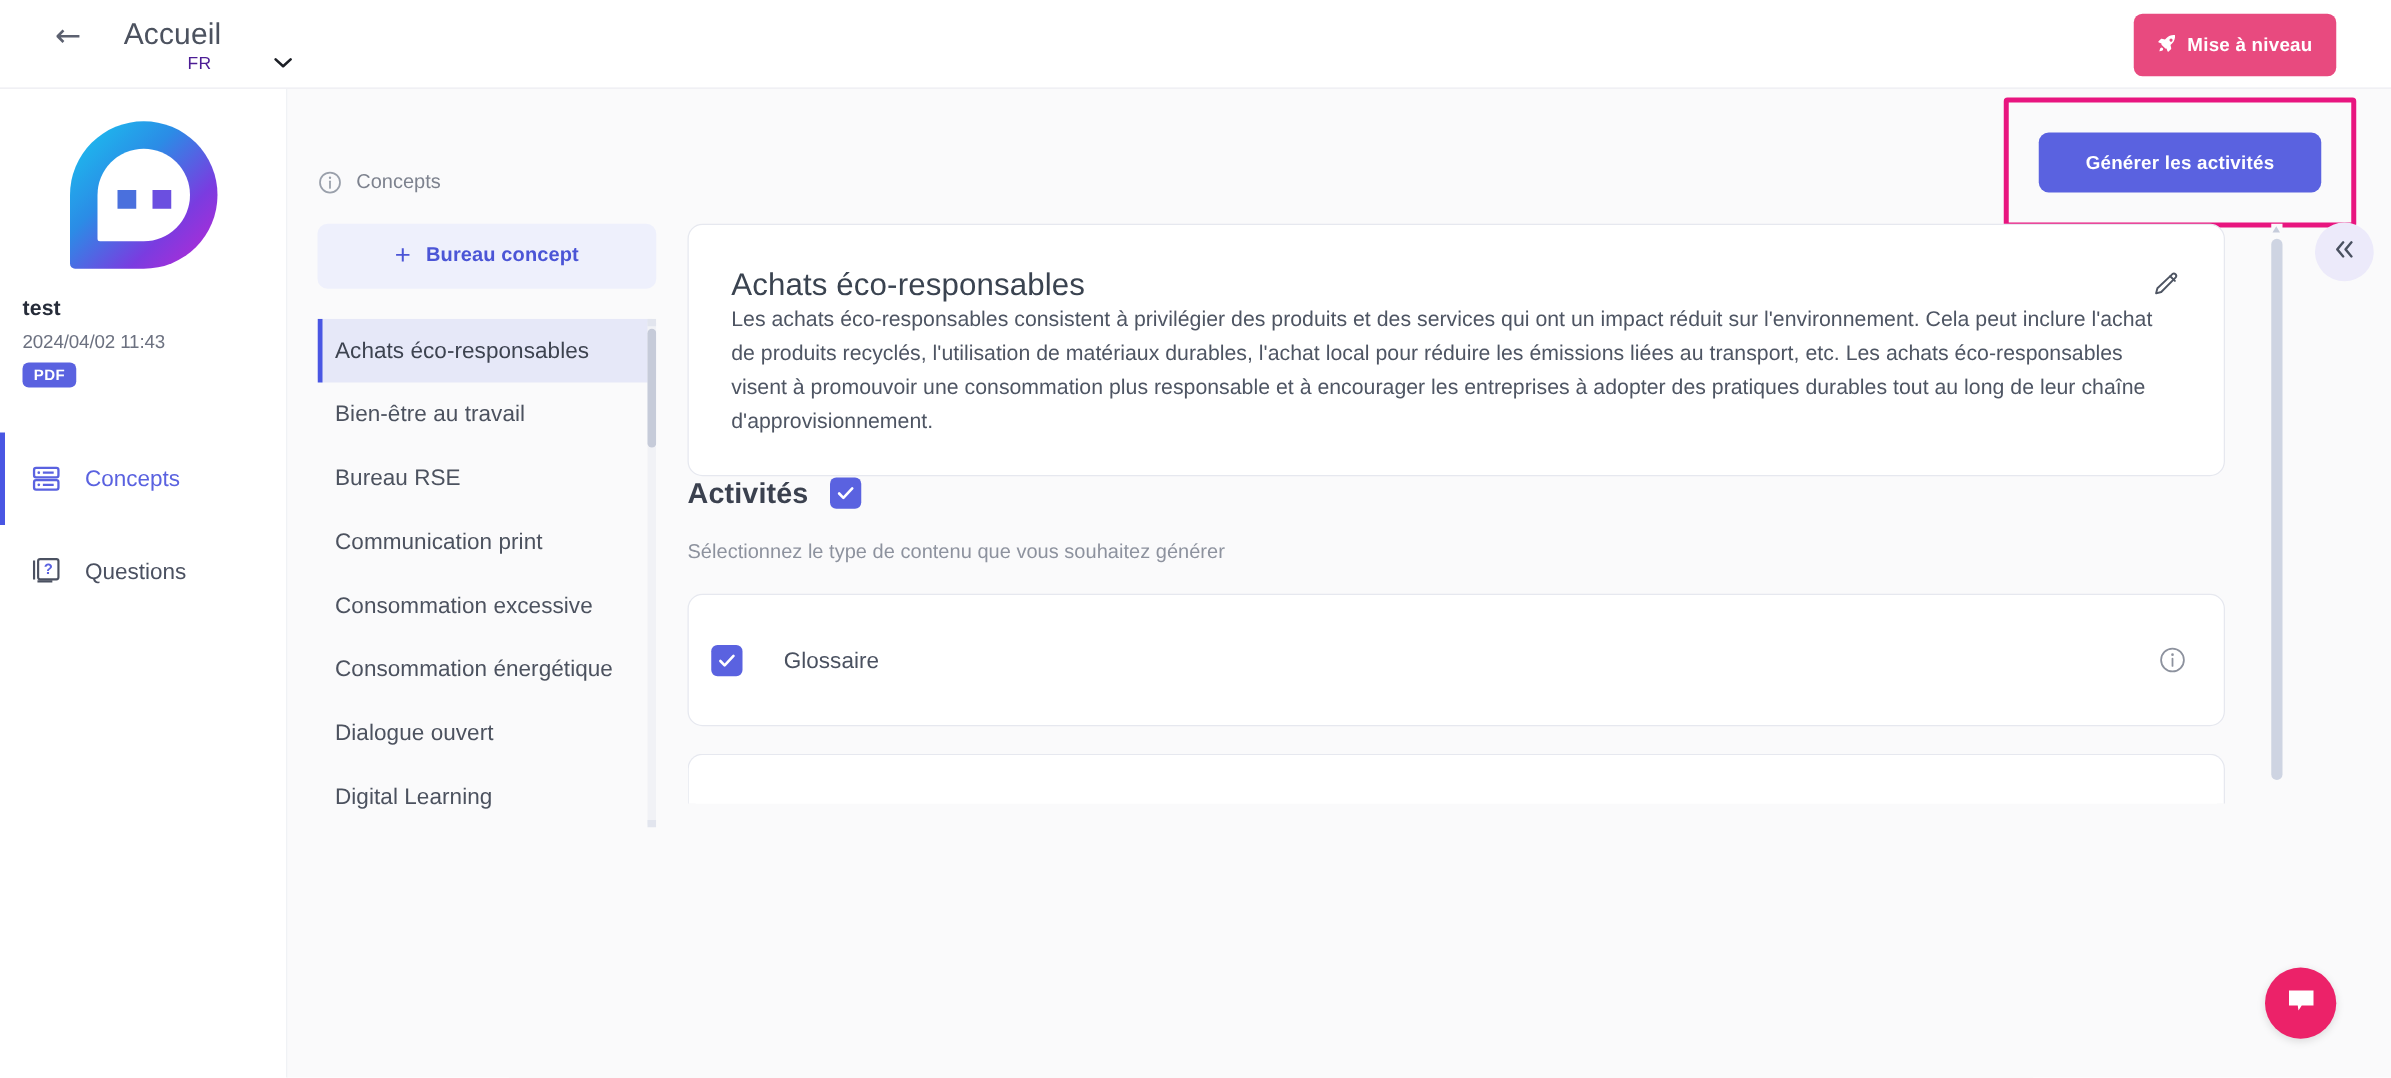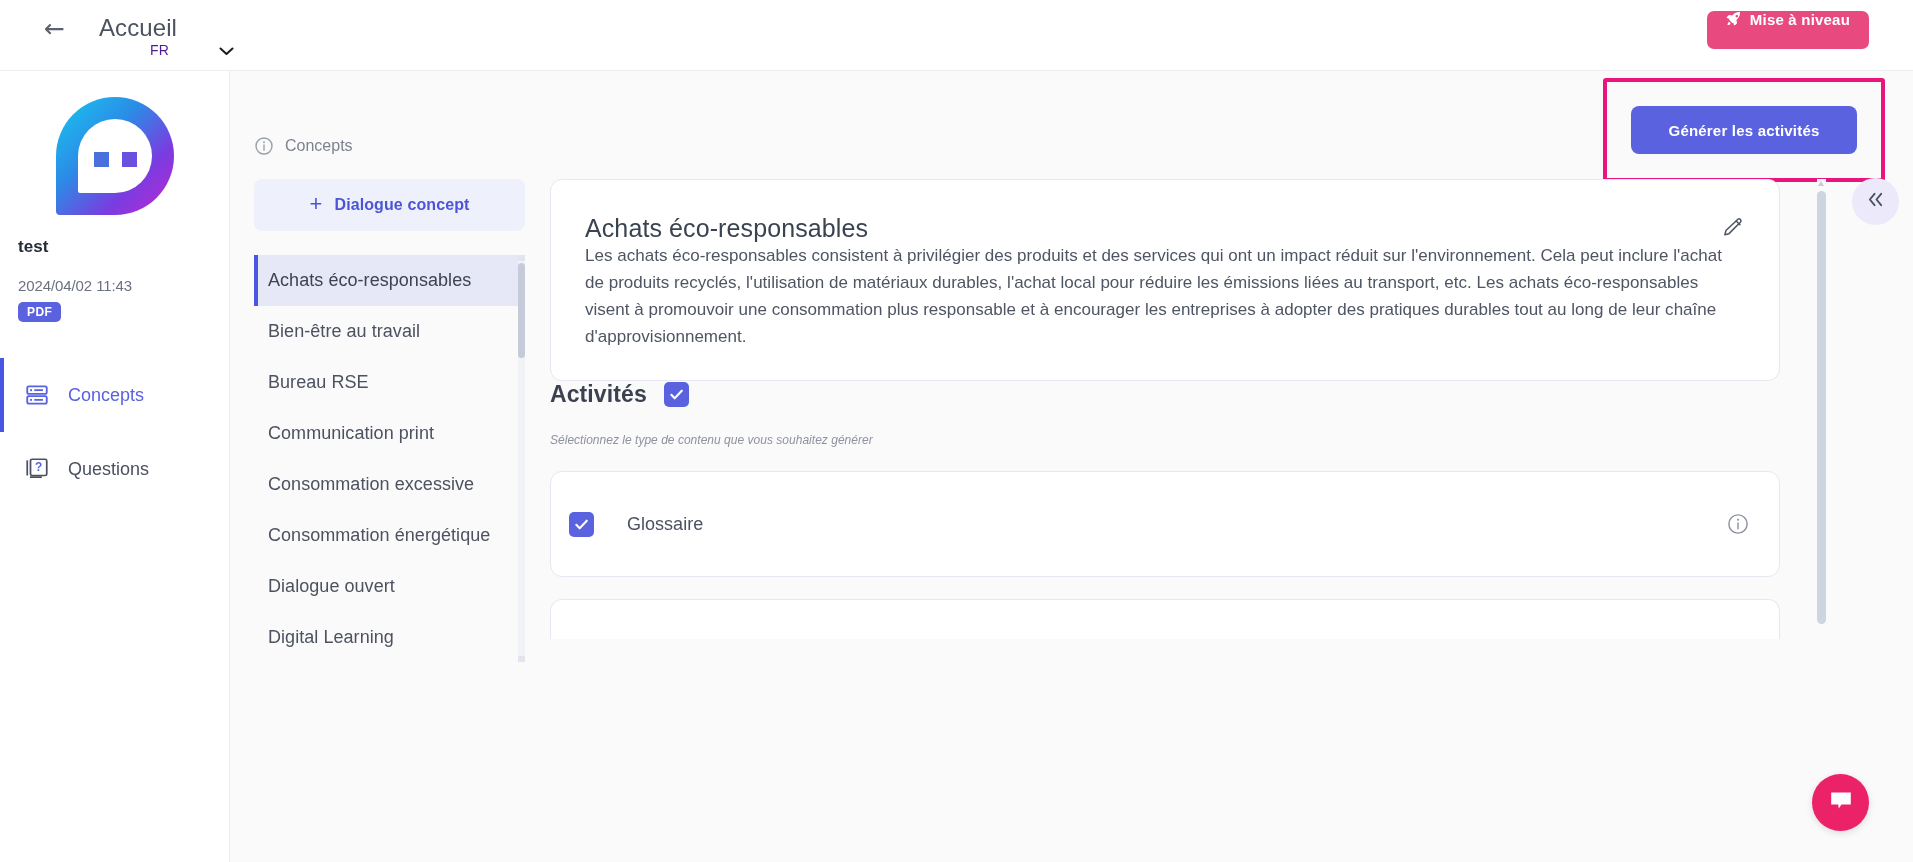--- a/index.html
+++ b/index.html
@@ -60,31 +60,31 @@
   }
   .lang-caret {
     font-size: 15px;
     color: #1c1f26;
     line-height: 1;
   }
   .upgrade-btn {
     position: absolute;
     right: 44px;
     top: 11px;
-    height: 38px;
+    height: 50px;
     padding: 0 19px;
     border: none;
     border-radius: 7px;
     background: #e84a7f;
     color: #fff;
     font-size: 15px;
     font-weight: 700;
     font-family: "Liberation Sans", sans-serif;
     display: flex;
-    align-items: flex-start;
+    align-items: center;
     gap: 9px;
     cursor: pointer;
     letter-spacing: .2px;
   }
   .rocket { font-size: 14px; line-height: 1; transform: rotate(0deg); font-family: "DejaVu Sans", sans-serif;}
 
   
   .sidebar {
     position: absolute;
     left: 0;
@@ -125,21 +125,21 @@
   .doc-meta { padding: 22px 0 0 18px; }
   .doc-title {
     font-size: 17px;
     font-weight: 700;
     color: #262c39;
     letter-spacing: .1px;
   }
   .doc-date {
     font-size: 15px;
     color: #6c7180;
-    margin-top: 20px;
+    margin-top: 8px;
     letter-spacing: -.1px;
   }
   .doc-badge {
     display: inline-block;
     margin-top: 8px;
     padding: 3px 9px 3px 9px;
     border-radius: 5px;
     background: #5a62e0;
     color: #ffffff;
     font-size: 12px;
@@ -351,24 +351,23 @@
     background: #5a62e0;
     display: flex;
     align-items: center;
     justify-content: center;
     cursor: pointer;
     flex: none;
   }
   .cbox svg { display:block; }
   .activities-hint {
     margin-top: 25px;
-    font-size: 12px;
+    font-size: 16px;
     color: #8d929e;
     letter-spacing: .02px;
-    font-style: italic;
   }
   .activity-card {
     margin-top: 24px;
     background: #ffffff;
     border: 1px solid #e6e8ef;
     border-radius: 12px;
     height: 106px;
     display: flex;
     align-items: center;
     padding: 0 32px 0 18px;
@@ -540,21 +539,21 @@
   </div>
 
   <div class="generate-wrap">
     <button class="generate-btn">Générer les activités</button>
   </div>
 
   <div class="concept-col">
 
     <button class="new-concept-btn">
       <span class="plus-ico">+</span>
-      <span>Dialogue concept</span>
+      <span>Bureau concept</span>
     </button>
 
     <div class="concept-list">
       <div class="concept-item selected">
           <span>Achats éco-responsables</span>
         </div>
       <div class="concept-item">
           <span>Bien-être au travail</span>
         </div>
       <div class="concept-item">

